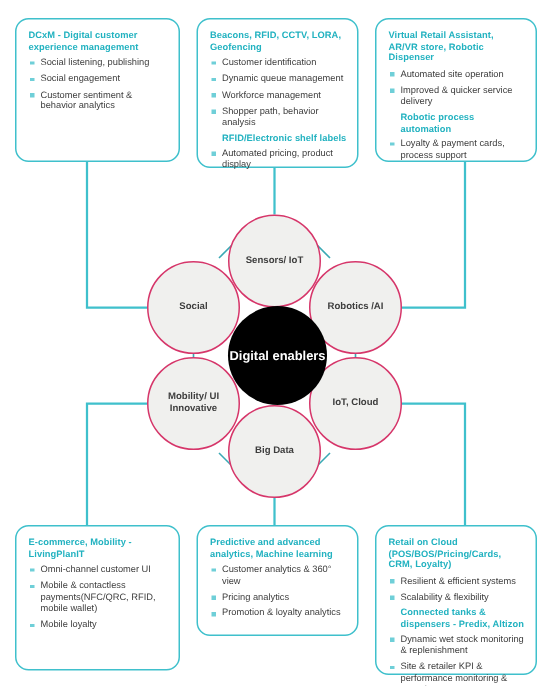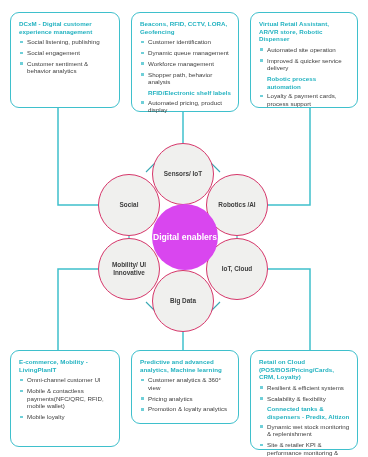--- a/index.html
+++ b/index.html
@@ -37,21 +37,21 @@
         text-align:center;font-size:6.4px;font-weight:bold;
         line-height:7.6px;color:#3d3d3d;box-sizing:border-box;}
   #node-sensors {left:152px; top:143px; width:62px; height:62px;}
   #node-robotics{left:206px; top:174px; width:62px; height:62px;}
   #node-iotcloud{left:206px; top:238px; width:62px; height:62px;}
   #node-bigdata {left:152px; top:270px; width:62px; height:62px;}
   #node-mobility{left:98px;  top:238px; width:62px; height:62px;}
   #node-social  {left:98px;  top:174px; width:62px; height:62px;}
 
   #hub-core{position:absolute;z-index:5;left:152px;top:204px;
-            width:66px;height:66px;border-radius:50%;background:#d946ef;
+            width:66px;height:66px;border-radius:50%;background:#000000;
             display:flex;align-items:center;justify-content:center;
             text-align:left;color:#ffffff;font-size:8.6px;font-weight:bold;
             line-height:10.4px;}
 </style>
 </head>
 <body>
 
 <svg id="wires" viewBox="0 0 368 457">
   <g fill="none" stroke="#3fc0cc" stroke-width="1.5">
 

